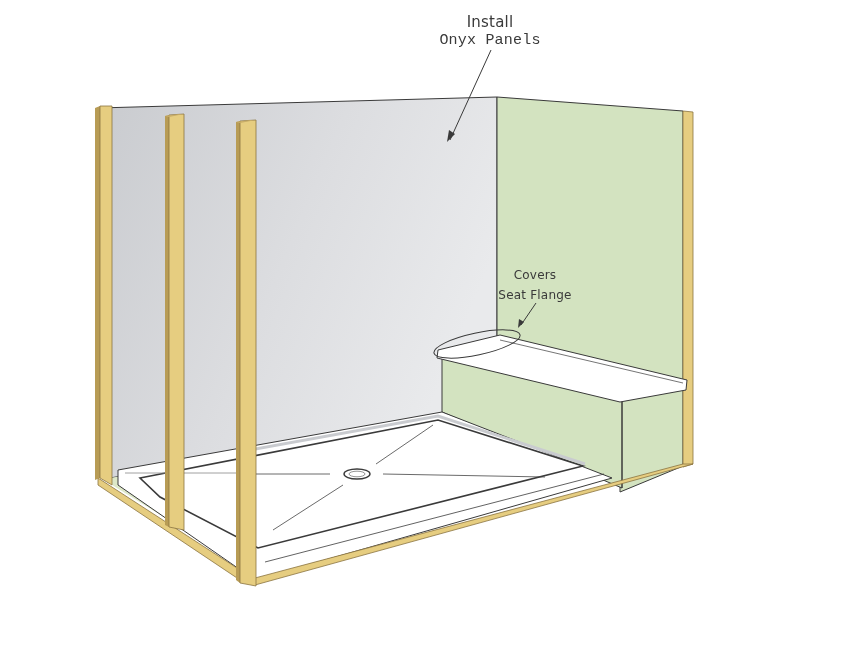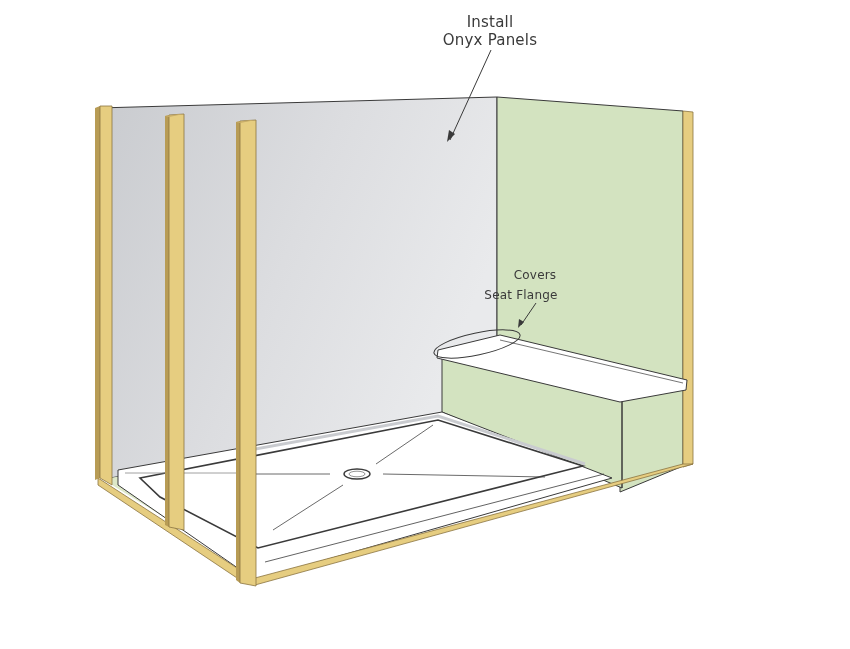--- a/index.html
+++ b/index.html
@@ -82,16 +82,16 @@
     </g>
 
     <line x1="491" y1="50" x2="450" y2="140" stroke="#3a3a3a" stroke-width="1"></line>
     <polygon points="447,142 449,130 455,134" fill="#3a3a3a"></polygon>
     <line x1="536" y1="303" x2="521" y2="325" stroke="#3a3a3a" stroke-width="1"></line>
     <polygon points="518,328 519,319 524,322" fill="#3a3a3a"></polygon>
   </svg>
 
   
   <div class="label" style="left:440px; top:14px; width:100px;">Install</div>
-  <div class="label" style="left:435px; top:32px; width:110px;">Onyx Panels</div>
+  <div class="label" style="left:435px; top:32px; width:110px;font-family:Liberation Mono, monospace;">Onyx Panels</div>
   <div class="label small" style="left:500px; top:268px; width:70px;">Covers</div>
-  <div class="label small" style="left:476px; top:288px; width:90px;">Seat Flange</div>
+  <div class="label small" style="left:490px; top:288px; width:90px;">Seat Flange</div>
 </div>
 
 </body></html>

